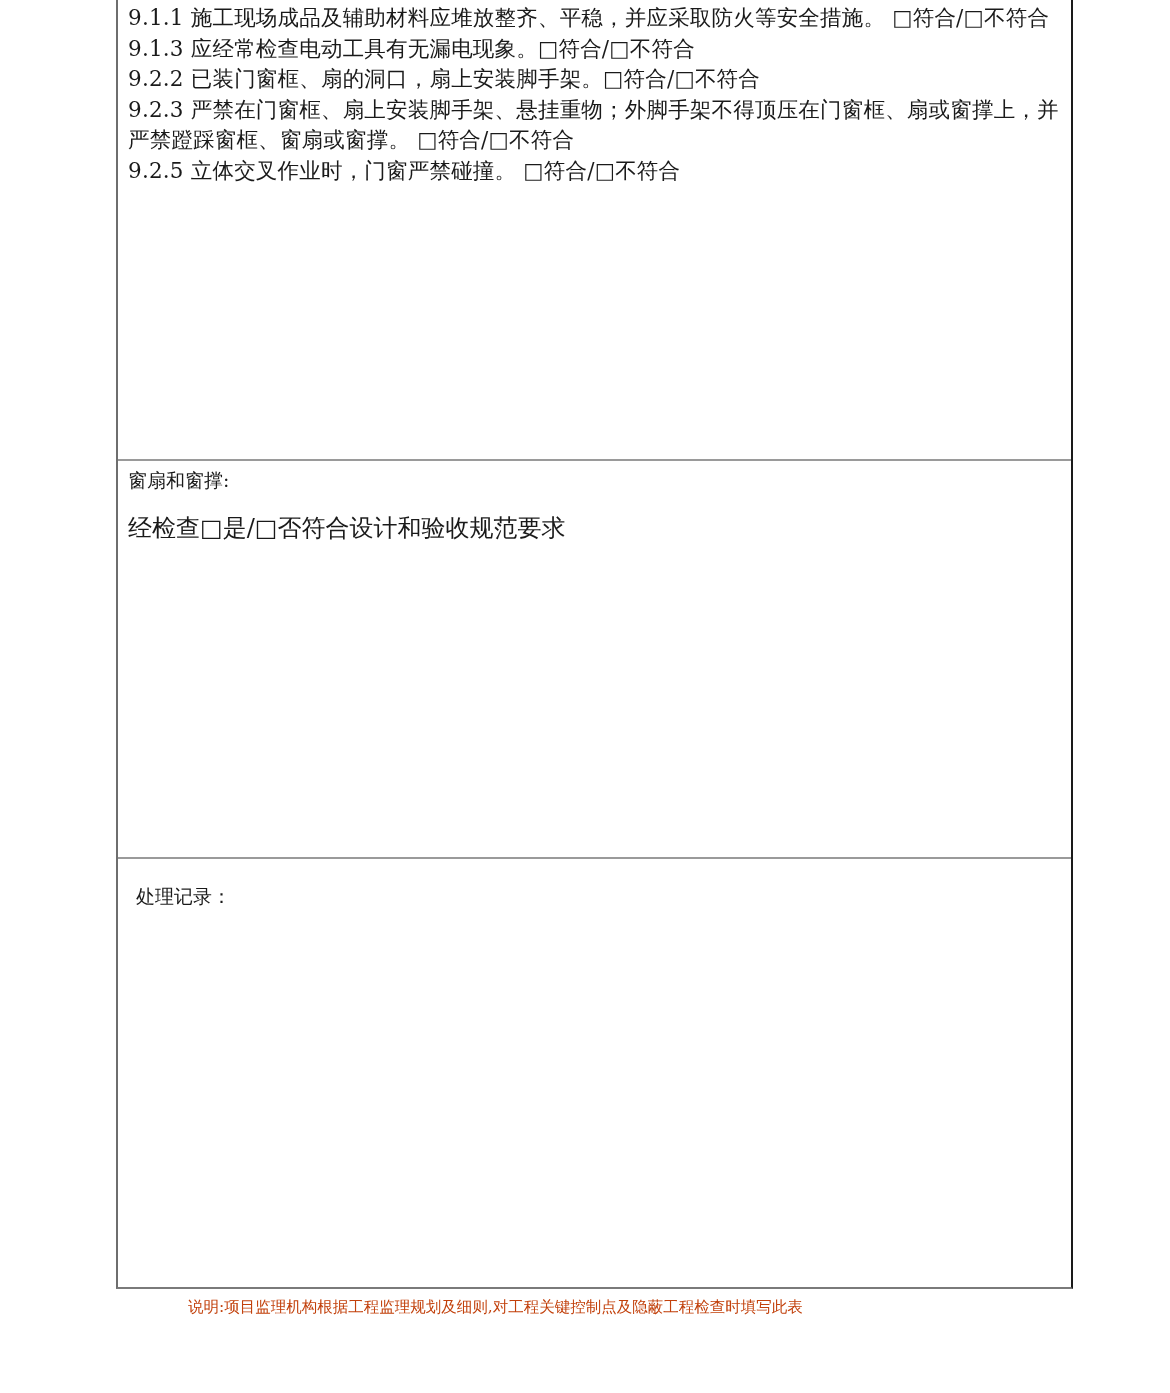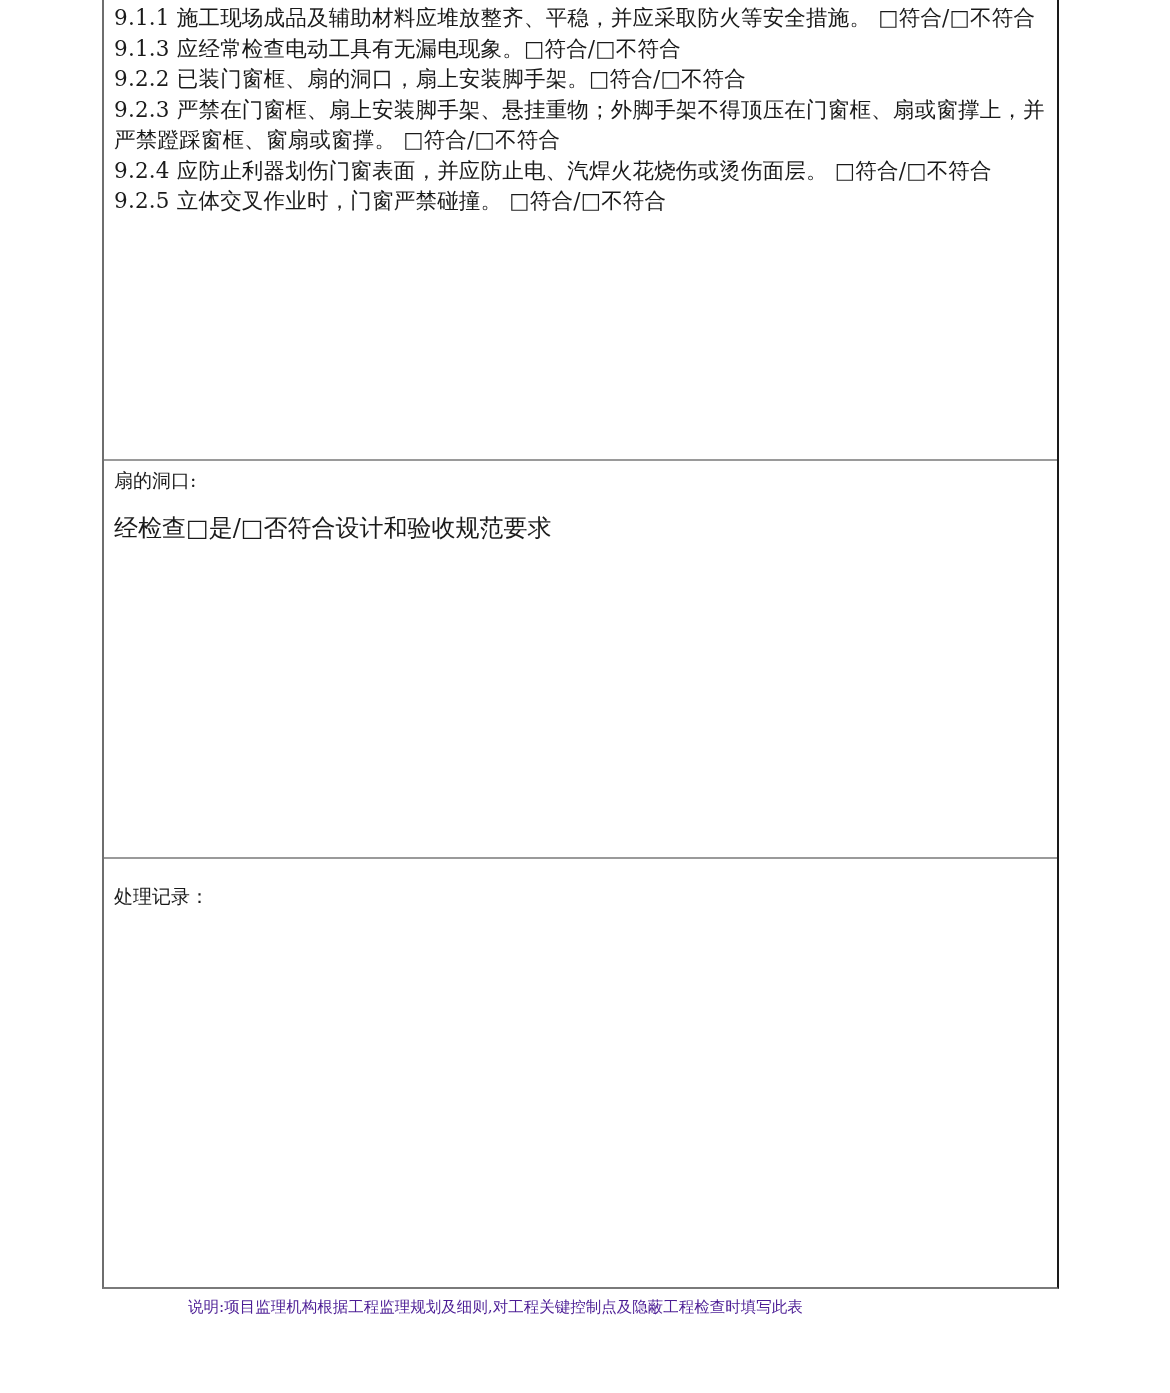--- a/index.html
+++ b/index.html
@@ -10,21 +10,21 @@
     body {
       width: 1170px;
       height: 1393px;
       position: relative;
       overflow: hidden;
       font-family: "DejaVu Serif", "Liberation Serif", serif;
       color: #1a1a1a;
     }
     .form-table {
       position: absolute;
-      left: 102px;
+      left: 116px;
       top: 0;
       width: 953px;
       border-left: 2px solid #6e6e6e;
       border-right: 2px solid #1a1a1a;
       border-bottom: 2px solid #7a7a7a;
       box-sizing: content-box;
     }
     .section {
       position: relative;
       box-sizing: border-box;
@@ -34,21 +34,21 @@
       padding: 3px 10px 0 10px;
       border-bottom: 2px solid #9a9a9a;
     }
     .section-conclusion {
       height: 398px;
       padding: 4px 10px 0 10px;
       border-bottom: 2px solid #9a9a9a;
     }
     .section-records {
       height: 428px;
-      padding: 22px 10px 0 10px;
+      padding: 22px 10px 0 18px;
     }
     .item-line {
       font-size: 21.5px;
       line-height: 30.5px;
       letter-spacing: 0.2px;
       white-space: normal;
       word-break: break-all;
       margin: 0;
     }
     .label-line {
@@ -60,40 +60,39 @@
       font-size: 24px;
       line-height: 30px;
       margin: 18px 0 0 0;
     }
     .footnote {
       position: absolute;
       left: 188px;
       top: 1296px;
       font-size: 15.5px;
       line-height: 22px;
-      color: #4c1d95;
+      color: #c2410c;
       white-space: nowrap;
     }
   </style>
 </head>
 <body>
 
 <div class="form-table">
 
   <div class="section section-items">
     <p class="item-line">9.1.1 施工现场成品及辅助材料应堆放整齐、平稳，并应采取防火等安全措施。 □符合/□不符合</p>
     <p class="item-line">9.1.3 应经常检查电动工具有无漏电现象。□符合/□不符合</p>
     <p class="item-line">9.2.2 已装门窗框、扇的洞口，扇上安装脚手架。□符合/□不符合</p>
     <p class="item-line">9.2.3 严禁在门窗框、扇上安装脚手架、悬挂重物；外脚手架不得顶压在门窗框、扇或窗撑上，并严禁蹬踩窗框、窗扇或窗撑。 □符合/□不符合</p>
-    <p class="item-line">9.2.4 应防止利器划伤门窗表面，并应防止电、汽焊火花烧伤或烫伤面层。 □符合/□不符合</p>
     <p class="item-line">9.2.5 立体交叉作业时，门窗严禁碰撞。 □符合/□不符合</p>
   </div>
 
   <div class="section section-conclusion">
-    <p class="label-line">扇的洞口:</p>
+    <p class="label-line">窗扇和窗撑:</p>
     <p class="conclusion-text">经检查□是/□否符合设计和验收规范要求</p>
   </div>
 
   <div class="section section-records">
     <p class="label-line">处理记录：</p>
   </div>
 
 </div>
 
 <div class="footnote">说明:项目监理机构根据工程监理规划及细则,对工程关键控制点及隐蔽工程检查时填写此表</div>

